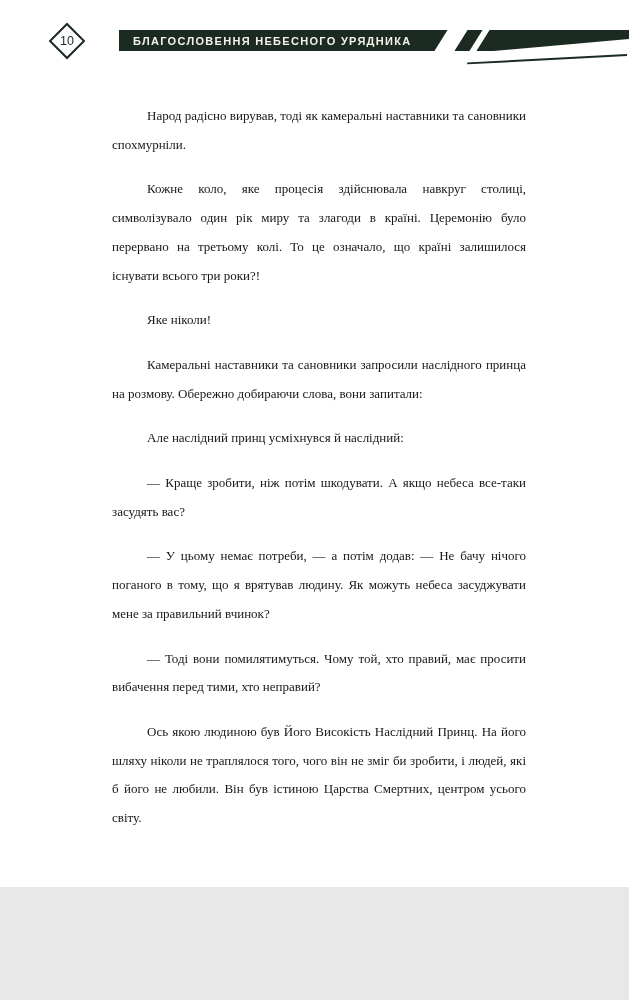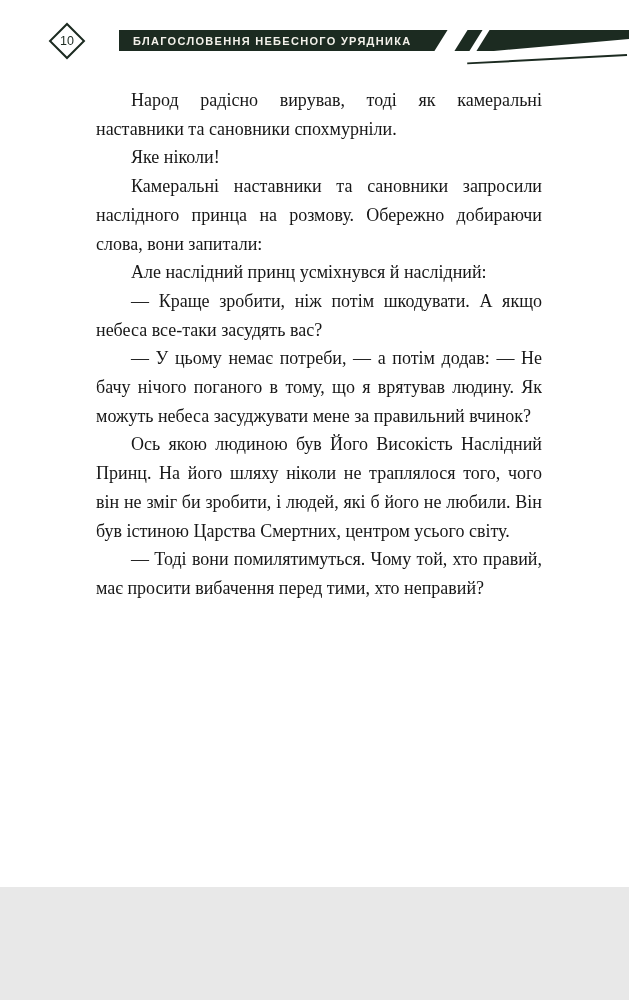--- a/index.html
+++ b/index.html
@@ -62,23 +62,23 @@
     background:var(--banner);
     transform-origin:right center;
     transform:rotate(-3deg);
   }
 
   
   .content{
     position:absolute;left:96px;top:86px;width:446px;
   }
   .content p{
-    margin:0;
+    margin:16px;
     text-indent:35px;
-    font-size:18px;
+    font-size:13px;
     line-height:28.7px;
     text-align:justify;
     color:var(--ink);
   }
 </style>
 </head>
 <body>
 
 <div class="page">
 
@@ -90,22 +90,23 @@
       <span class="banner-title">БЛАГОСЛОВЕННЯ НЕБЕСНОГО УРЯДНИКА</span>
       <span class="banner-slash"></span>
       <span class="banner-slash2"></span>
       <span class="banner-taper"></span>
       <span class="banner-line"></span>
     </div>
   </div>
 
   <div class="content">
       <p>Народ радісно вирував, тоді як камеральні наставники та сановники спохмурніли.</p>
+      <p>Кожне коло, яке процесія здійснювала навкруг столиці, символізувало один рік миру та злагоди в країні. Церемонію було перервано на третьому колі. То це означало, що країні залишилося існувати всього три роки?!</p>
       <p>Яке ніколи!</p>
       <p>Камеральні наставники та сановники запросили наслідного принца на розмову. Обережно добираючи слова, вони запитали:</p>
       <p>Але наслідний принц усміхнувся й наслідний:</p>
       <p>— Краще зробити, ніж потім шкодувати. А якщо небеса все-таки засудять вас?</p>
       <p>— У цьому немає потреби, — а потім додав: — Не бачу нічого поганого в тому, що я врятував людину. Як можуть небеса засуджувати мене за правильний вчинок?</p>
+      <p>— Тоді вони помилятимуться. Чому той, хто правий, має просити вибачення перед тими, хто неправий?</p>
       <p>Ось якою людиною був Його Високість Наслідний Принц. На його шляху ніколи не траплялося того, чого він не зміг би зробити, і людей, які б його не любили. Він був істиною Царства Смертних, центром усього світу.</p>
-      <p>— Тоді вони помилятимуться. Чому той, хто правий, має просити вибачення перед тими, хто неправий?</p>
     </div>
 
 </div>
 
 </body></html>

